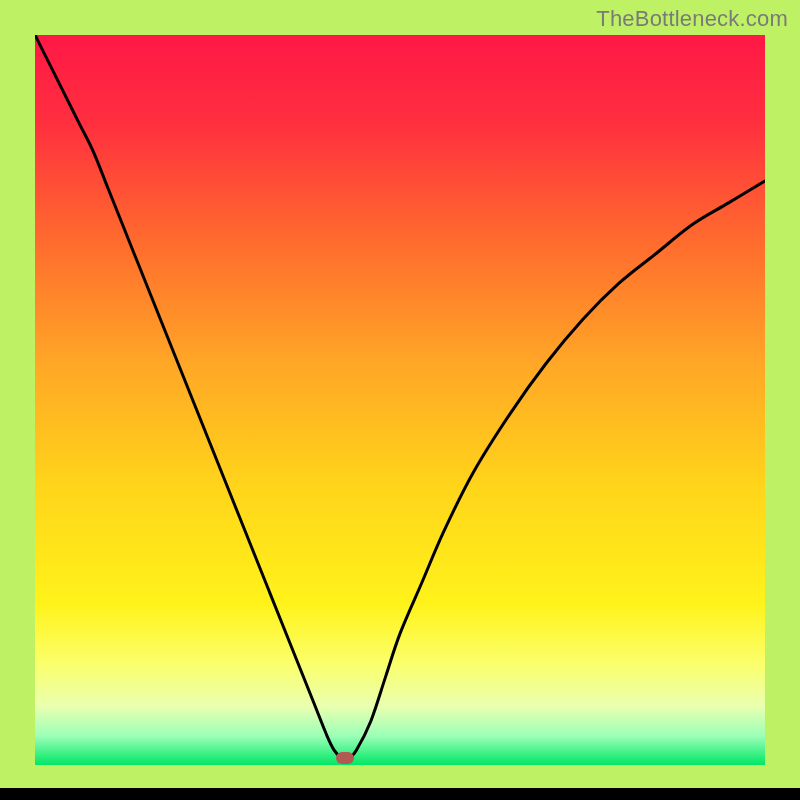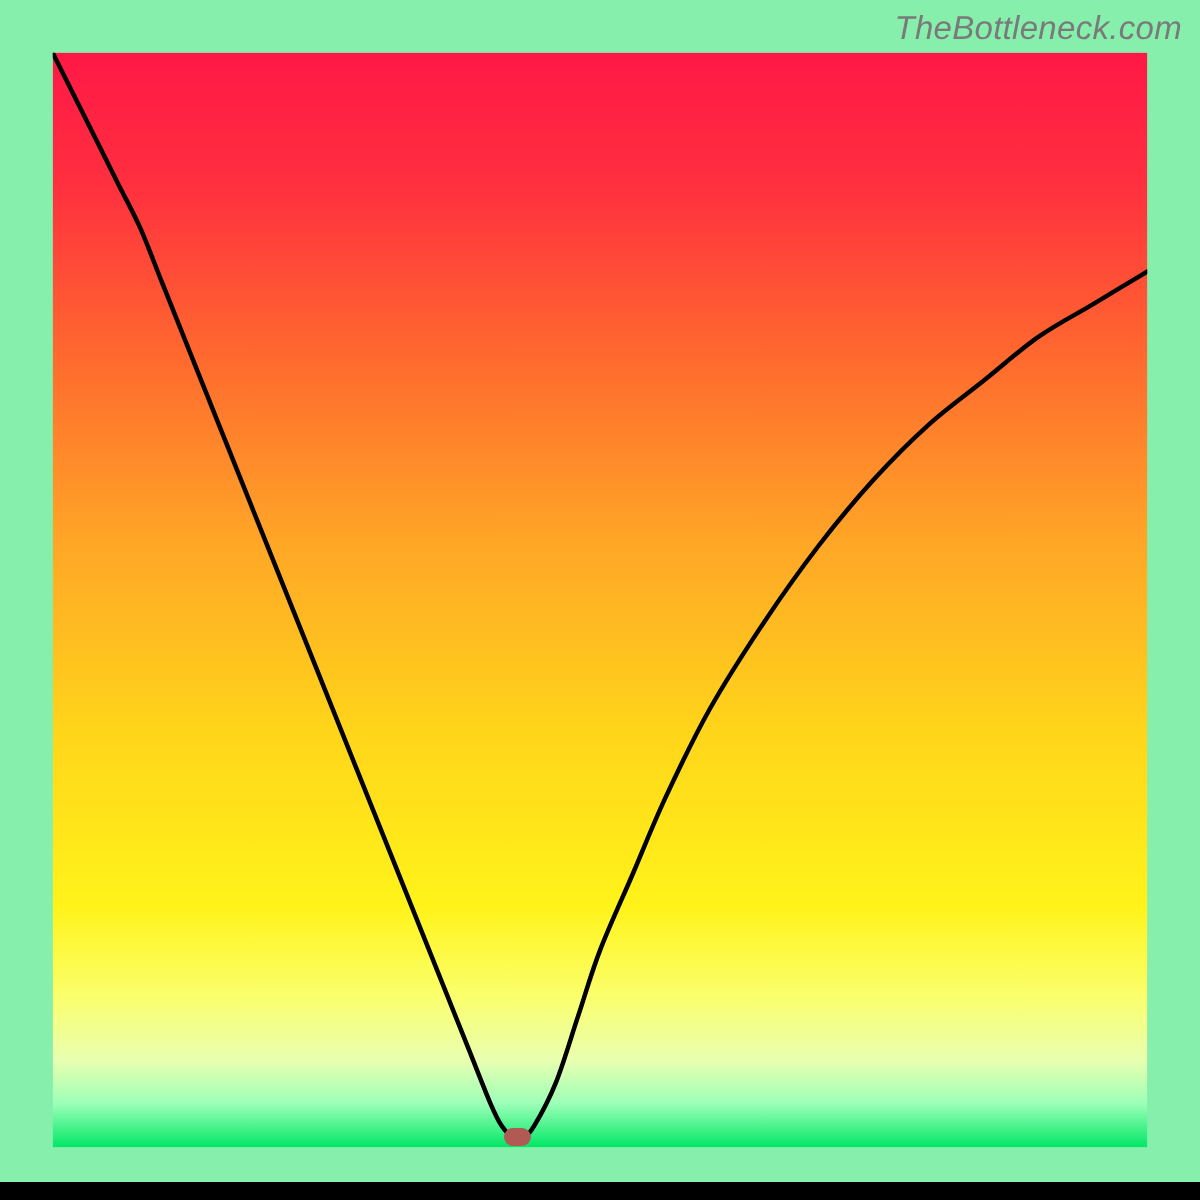--- a/index.html
+++ b/index.html
@@ -10,22 +10,21 @@
     background: #000;
     overflow: hidden;
     font-family: Arial, Helvetica, sans-serif;
   }
   .frame {
     position: absolute;
     left: 0;
     top: 0;
     width: 800px;
     height: 788px;
-    background: #86efac;
-    font-style: italic;
+    background: #bef264;
   }
   .plot {
     position: absolute;
     left: 35px;
     top: 35px;
     width: 730px;
     height: 730px;
     overflow: hidden;
   }
   .gradient {

